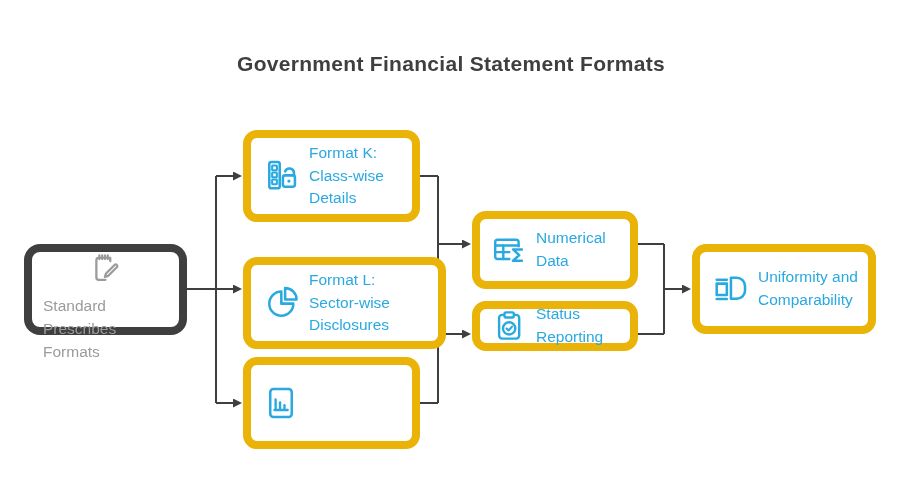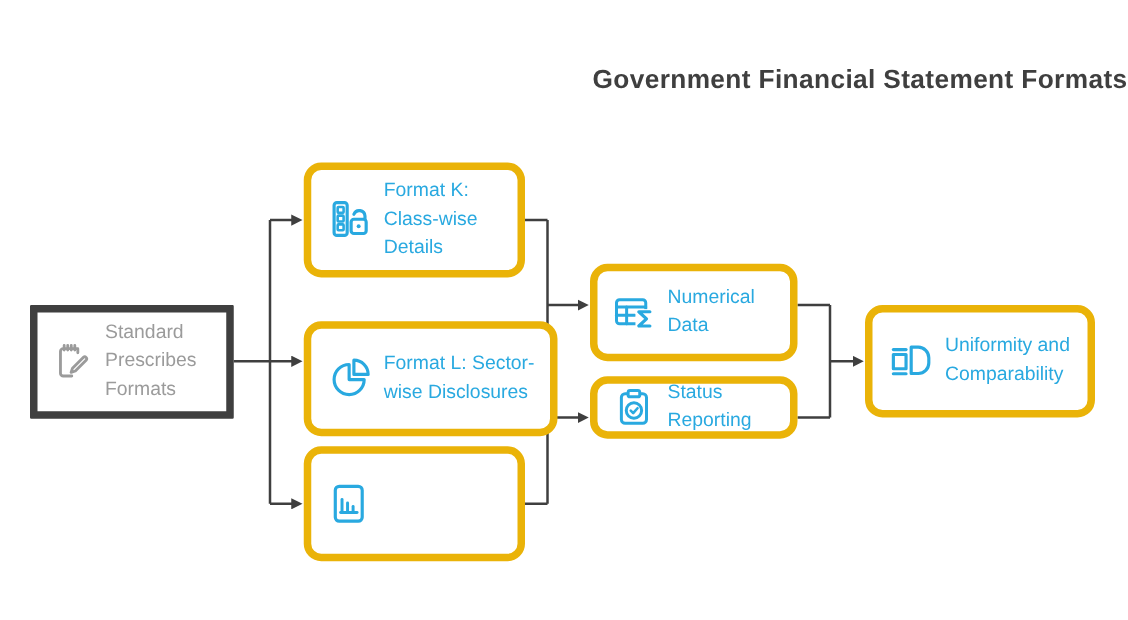--- a/index.html
+++ b/index.html
@@ -2,31 +2,31 @@
 <html><head>
 <meta charset="utf-8">
 <style>
   html,body { margin:0; padding:0; background:#ffffff; }
   .canvas {
     position:relative; width:902px; height:496px; background:#ffffff;
     font-family:"Liberation Sans", sans-serif; overflow:hidden;
   }
   .title {
     position:absolute; left:0; top:52px; width:100%;
-    text-align:right; font-size:21px; font-weight:bold;
+    text-align:center; font-size:21px; font-weight:bold;
     color:#3f3f3f; letter-spacing:0.3px;
   }
   svg.connectors { position:absolute; left:0; top:0; }
   .node {
     position:absolute; display:flex; align-items:center; gap:9px;
     padding:0 10px 0 11px; box-sizing:border-box; background:#ffffff;
-    border:6px solid #eab308; border-radius:14px;
+    border:8px solid #eab308; border-radius:14px;
   }
   .node .label { font-size:15.5px; line-height:1.48; color:#29a9e0; }
-  .node.gray { border-color:#3f3f3f; border-radius:1px; }
+  .node.gray { border-color:#3f3f3f; border-radius:16px;flex-direction:column; }
   .node.gray .label { color:#9b9b9b; }
   .icon { flex:0 0 auto; display:flex; }
   .icon svg { display:block; }
 </style>
 </head>
 <body>
 
 <div class="canvas">
 
   <div class="title">Government Financial Statement Formats</div>

